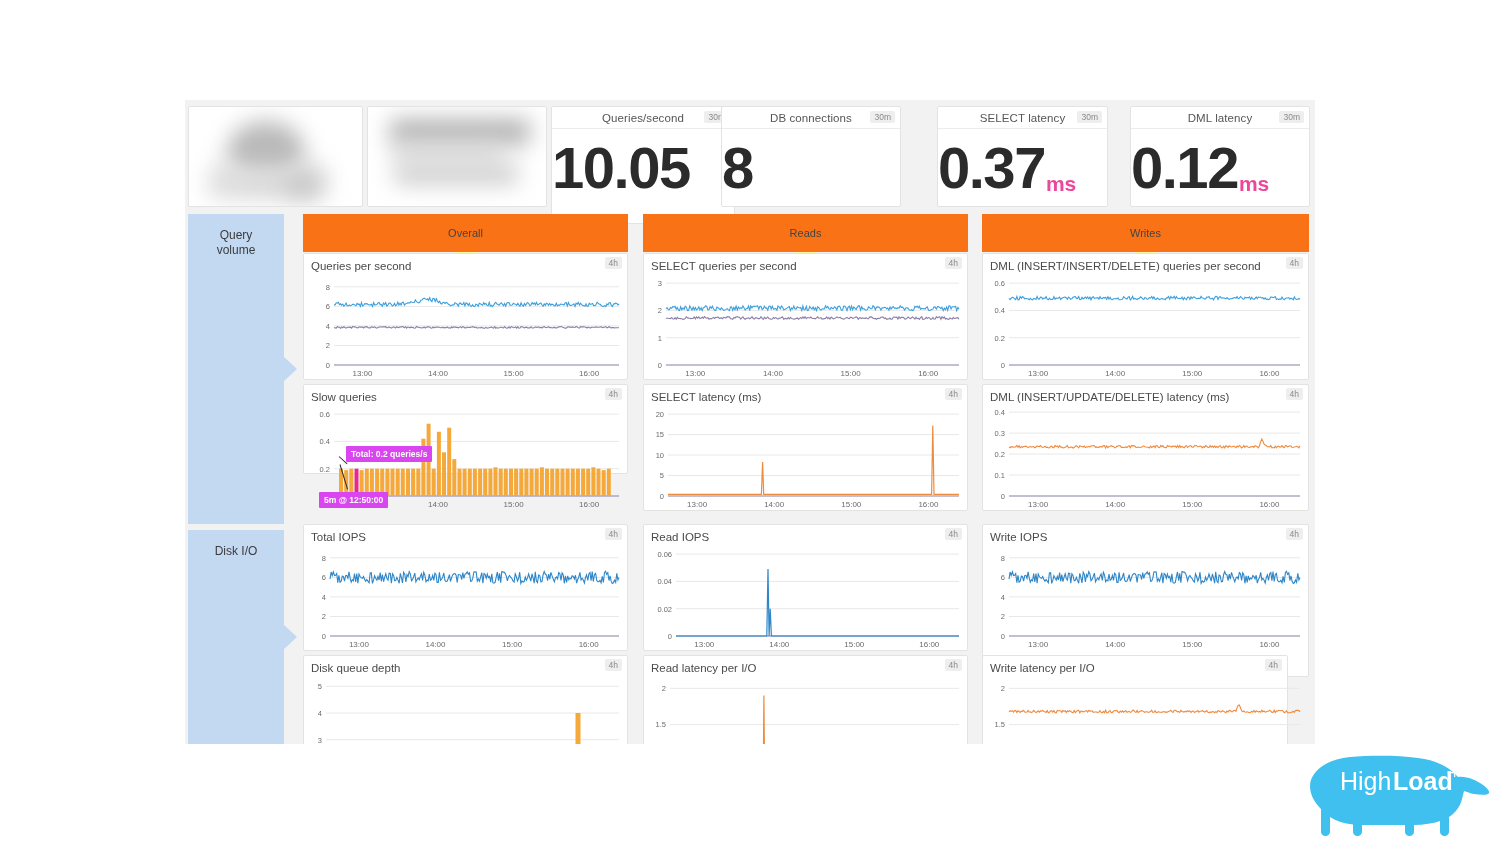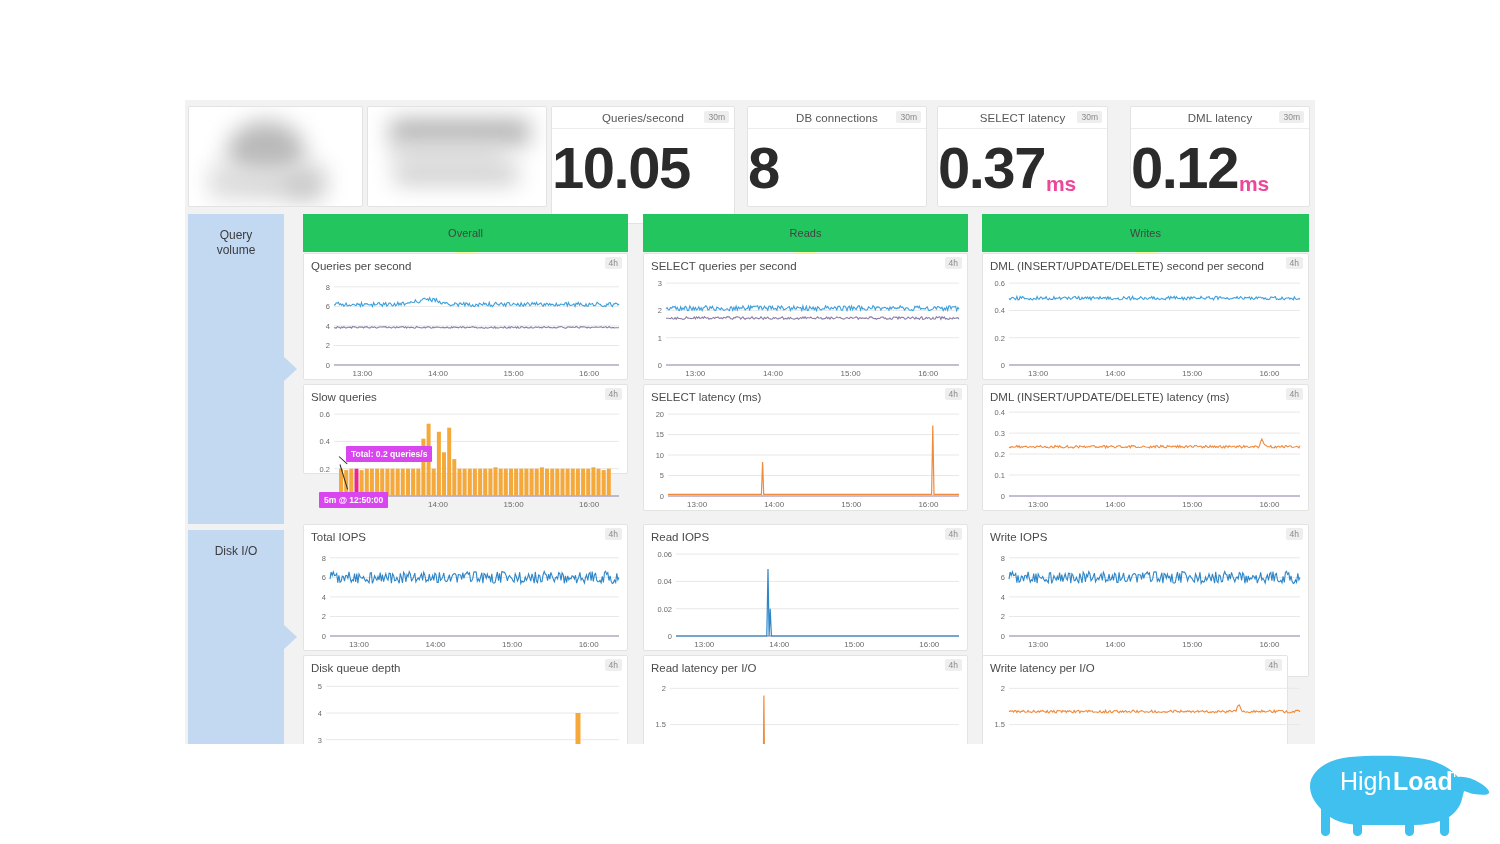--- a/index.html
+++ b/index.html
@@ -65,21 +65,21 @@
   .sectlabel .arrow {
     position: absolute; right: -13px; top: 50%; margin-top: -13px;
     width: 0; height: 0;
     border-top: 13px solid transparent;
     border-bottom: 13px solid transparent;
     border-left: 14px solid #c3d9f2;
   }
 
   
   .colhead {
-    position: absolute; height: 38px; background: #22c55e;
+    position: absolute; height: 38px; background: #f97316;
     display: flex; align-items: center; justify-content: center;
   }
   .colhead .txt { font-size: 11px; color: #444; }
   .colhead .tip {
     position: absolute; bottom: -11px; left: 50%; margin-left: -11px;
     width: 0; height: 0;
     border-left: 11px solid transparent;
     border-right: 11px solid transparent;
     border-top: 11px solid #fbf8a3;
   }
@@ -131,21 +131,21 @@
         </div>
         <div class="panel" style="left: 366px; top: 2px; width: 184px; height: 118px;">
           <div class="stat-head">
             <span class="stat-title">Queries/second</span>
             <span class="range-badge">30m</span>
           </div>
           <div class="stat-body">
             <span class="stat-value">10.05</span>
           </div>
         </div>
-        <div class="panel" style="left: 562px; top: 2px; width: 180px; height: 101px;">
+        <div class="panel" style="left: 536px; top: 2px; width: 180px; height: 101px;">
           <div class="stat-head">
             <span class="stat-title">DB connections</span>
             <span class="range-badge">30m</span>
           </div>
           <div class="stat-body">
             <span class="stat-value">8</span>
           </div>
         </div>
         <div class="panel" style="left: 752px; top: 2px; width: 171px; height: 101px;">
           <div class="stat-head">
@@ -234,21 +234,21 @@
               <text class="xlab" x="51.3" y="103" text-anchor="middle">13:00</text>
               <text class="xlab" x="128.9" y="103" text-anchor="middle">14:00</text>
               <text class="xlab" x="206.6" y="103" text-anchor="middle">15:00</text>
               <text class="xlab" x="284.2" y="103" text-anchor="middle">16:00</text>
               <path d="M22.0 35.6L23.1 34.6L24.3 36.8L25.4 36.8L26.5 34.6L27.7 35.3L28.8 33.4L29.9 34.1L31.1 33.4L32.2 36.2L33.3 34.4L34.4 37.0L35.6 37.5L36.7 33.8L37.8 36.8L39.0 34.9L40.1 36.3L41.2 33.2L42.4 34.3L43.5 37.5L44.6 37.3L45.8 33.0L46.9 35.1L48.0 37.2L49.2 34.2L50.3 36.8L51.4 34.5L52.5 36.9L53.7 35.8L54.8 33.8L55.9 37.0L57.1 34.8L58.2 37.5L59.3 34.9L60.5 34.3L61.6 32.8L62.7 33.3L63.9 36.8L65.0 36.7L66.1 33.6L67.3 35.3L68.4 33.2L69.5 35.8L70.6 37.2L71.8 37.4L72.9 34.1L74.0 34.8L75.2 35.7L76.3 36.6L77.4 34.9L78.6 36.2L79.7 37.3L80.8 37.1L82.0 36.4L83.1 35.7L84.2 36.7L85.4 37.6L86.5 34.0L87.6 33.8L88.7 37.4L89.9 34.4L91.0 36.7L92.1 33.1L93.3 37.0L94.4 33.9L95.5 35.7L96.7 34.6L97.8 35.4L98.9 32.9L100.1 35.0L101.2 37.0L102.3 35.7L103.5 35.3L104.6 32.9L105.7 37.5L106.8 32.9L108.0 34.9L109.1 33.3L110.2 33.4L111.4 33.2L112.5 33.2L113.6 32.8L114.8 36.1L115.9 33.2L117.0 33.2L118.2 36.5L119.3 35.6L120.4 33.1L121.6 35.1L122.7 34.9L123.8 37.2L124.9 33.2L126.1 33.1L127.2 35.9L128.3 33.2L129.5 36.2L130.6 35.9L131.7 35.4L132.9 37.2L134.0 33.0L135.1 33.8L136.3 35.7L137.4 33.0L138.5 34.1L139.7 36.8L140.8 36.6L141.9 35.8L143.0 35.1L144.2 34.1L145.3 33.6L146.4 37.5L147.6 35.0L148.7 36.1L149.8 33.1L151.0 35.9L152.1 36.1L153.2 33.7L154.4 34.5L155.5 35.0L156.6 34.5L157.8 37.5L158.9 33.0L160.0 36.8L161.1 36.8L162.3 33.3L163.4 37.5L164.5 37.1L165.7 33.4L166.8 35.0L167.9 36.1L169.1 34.0L170.2 36.8L171.3 34.7L172.5 37.5L173.6 33.7L174.7 34.6L175.9 36.2L177.0 37.3L178.1 36.0L179.2 35.8L180.4 35.9L181.5 32.8L182.6 34.8L183.8 33.5L184.9 35.7L186.0 36.4L187.2 34.3L188.3 35.4L189.4 35.7L190.6 33.8L191.7 34.7L192.8 36.8L194.0 33.5L195.1 33.2L196.2 34.0L197.3 37.3L198.5 37.3L199.6 33.3L200.7 33.1L201.9 34.5L203.0 37.6L204.1 34.0L205.3 33.1L206.4 36.7L207.5 33.1L208.7 36.7L209.8 34.0L210.9 35.2L212.1 36.6L213.2 34.4L214.3 32.9L215.4 32.9L216.6 37.1L217.7 33.7L218.8 36.1L220.0 35.6L221.1 36.8L222.2 37.2L223.4 36.7L224.5 33.8L225.6 34.7L226.8 35.8L227.9 35.8L229.0 32.8L230.2 33.9L231.3 36.8L232.4 34.2L233.5 33.9L234.7 34.1L235.8 34.8L236.9 37.0L238.1 34.9L239.2 35.0L240.3 34.3L241.5 34.5L242.6 35.8L243.7 35.1L244.9 37.2L246.0 34.1L247.1 35.9L248.3 34.3L249.4 33.7L250.5 35.4L251.6 34.9L252.8 35.7L253.9 34.6L255.0 35.2L256.2 32.8L257.3 34.5L258.4 33.9L259.6 35.4L260.7 37.2L261.8 34.9L263.0 34.8L264.1 35.1L265.2 37.1L266.4 37.2L267.5 36.7L268.6 37.5L269.7 36.9L270.9 33.3L272.0 34.3L273.1 33.2L274.3 34.8L275.4 33.2L276.5 36.1L277.7 35.4L278.8 35.7L279.9 35.5L281.1 36.0L282.2 34.7L283.3 33.9L284.5 37.3L285.6 37.4L286.7 36.9L287.8 36.4L289.0 35.9L290.1 33.9L291.2 34.1L292.4 36.1L293.5 33.6L294.6 33.7L295.8 34.5L296.9 35.4L298.0 34.2L299.2 37.6L300.3 35.1L301.4 36.9L302.6 34.1L303.7 37.3L304.8 33.0L305.9 32.8L307.1 35.9L308.2 33.8L309.3 33.7L310.5 33.9L311.6 33.3L312.7 37.6L313.9 34.4L315.0 36.1" fill="none" stroke="#3ca0dd" stroke-width="1.1"></path>
               <path d="M22.0 45.2L23.1 45.2L24.3 45.3L25.4 45.5L26.5 45.6L27.7 44.6L28.8 45.8L29.9 46.1L31.1 44.7L32.2 46.2L33.3 44.4L34.4 45.4L35.6 45.5L36.7 45.6L37.8 45.7L39.0 46.4L40.1 46.3L41.2 45.4L42.4 43.9L43.5 45.0L44.6 45.1L45.8 45.3L46.9 45.6L48.0 45.5L49.2 45.4L50.3 44.0L51.4 45.8L52.5 43.9L53.7 45.1L54.8 43.9L55.9 45.4L57.1 45.3L58.2 44.0L59.3 45.4L60.5 43.7L61.6 44.8L62.7 45.2L63.9 44.6L65.0 46.3L66.1 45.4L67.3 45.9L68.4 45.1L69.5 44.4L70.6 45.4L71.8 44.3L72.9 44.5L74.0 44.0L75.2 45.3L76.3 45.1L77.4 44.9L78.6 45.7L79.7 44.4L80.8 44.5L82.0 45.0L83.1 43.7L84.2 43.9L85.4 43.9L86.5 45.7L87.6 45.7L88.7 46.2L89.9 44.4L91.0 45.0L92.1 43.9L93.3 43.8L94.4 44.1L95.5 44.2L96.7 46.0L97.8 44.8L98.9 43.8L100.1 45.5L101.2 46.3L102.3 45.4L103.5 45.3L104.6 44.8L105.7 45.7L106.8 45.0L108.0 43.7L109.1 45.3L110.2 46.1L111.4 44.8L112.5 44.9L113.6 45.2L114.8 45.8L115.9 45.3L117.0 43.7L118.2 45.3L119.3 46.4L120.4 44.3L121.6 45.5L122.7 45.0L123.8 44.0L124.9 45.6L126.1 45.9L127.2 46.3L128.3 46.1L129.5 44.6L130.6 45.4L131.7 44.6L132.9 45.5L134.0 46.1L135.1 45.1L136.3 45.2L137.4 44.5L138.5 43.8L139.7 46.3L140.8 45.6L141.9 45.4L143.0 46.1L144.2 44.6L145.3 45.8L146.4 44.3L147.6 45.6L148.7 45.8L149.8 46.2L151.0 45.9L152.1 45.6L153.2 44.7L154.4 46.2L155.5 45.5L156.6 44.6L157.8 45.4L158.9 44.0L160.0 45.4L161.1 43.7L162.3 45.7L163.4 44.5L164.5 44.7L165.7 45.0L166.8 44.0L167.9 45.2L169.1 45.5L170.2 45.4L171.3 45.9L172.5 44.8L173.6 43.8L174.7 45.2L175.9 45.0L177.0 44.7L178.1 46.2L179.2 45.9L180.4 45.6L181.5 45.4L182.6 43.9L183.8 45.6L184.9 44.4L186.0 46.2L187.2 44.1L188.3 45.0L189.4 45.9L190.6 45.5L191.7 44.9L192.8 43.9L194.0 44.7L195.1 44.6L196.2 44.3L197.3 45.4L198.5 45.7L199.6 46.1L200.7 45.8L201.9 44.9L203.0 44.3L204.1 45.3L205.3 45.7L206.4 44.3L207.5 44.4L208.7 45.4L209.8 45.0L210.9 44.5L212.1 43.9L213.2 44.5L214.3 46.3L215.4 44.9L216.6 44.9L217.7 45.5L218.8 44.8L220.0 45.4L221.1 45.4L222.2 44.7L223.4 45.8L224.5 45.7L225.6 44.1L226.8 43.9L227.9 44.1L229.0 45.2L230.2 45.6L231.3 45.4L232.4 46.3L233.5 45.5L234.7 45.2L235.8 45.5L236.9 44.2L238.1 44.1L239.2 44.0L240.3 45.6L241.5 44.9L242.6 46.4L243.7 45.9L244.9 46.0L246.0 45.0L247.1 46.4L248.3 46.0L249.4 44.0L250.5 44.0L251.6 44.4L252.8 44.1L253.9 46.1L255.0 43.9L256.2 45.5L257.3 44.4L258.4 44.4L259.6 44.5L260.7 45.9L261.8 46.2L263.0 45.1L264.1 44.1L265.2 45.0L266.4 45.6L267.5 44.8L268.6 43.9L269.7 44.9L270.9 46.2L272.0 44.3L273.1 45.6L274.3 45.3L275.4 46.3L276.5 44.6L277.7 43.7L278.8 46.3L279.9 46.2L281.1 45.7L282.2 44.4L283.3 45.5L284.5 44.5L285.6 44.9L286.7 46.3L287.8 46.1L289.0 44.5L290.1 46.2L291.2 46.1L292.4 43.7L293.5 44.8L294.6 44.1L295.8 43.8L296.9 46.3L298.0 43.8L299.2 45.2L300.3 43.9L301.4 46.1L302.6 45.5L303.7 46.2L304.8 46.4L305.9 45.0L307.1 45.6L308.2 46.0L309.3 44.6L310.5 45.5L311.6 45.2L312.7 44.9L313.9 44.7L315.0 46.3" fill="none" stroke="#8b7fa8" stroke-width="1.1"></path>
             </svg>
           </div>
         </div>
         <div class="gp" style="left: 797px; top: 153px; width: 327px; height: 127px;">
-          <div class="gp-head"><span class="gp-title">DML (INSERT/UPDATE/DELETE) second per second</span><span class="gp-badge">4h</span></div>
+          <div class="gp-head"><span class="gp-title">DML (INSERT/INSERT/DELETE) queries per second</span><span class="gp-badge">4h</span></div>
           <div class="gp-plot">
             <svg width="325" height="106">
               <line class="grid" x1="26" y1="64.7" x2="317" y2="64.7"></line>
               <line class="grid" x1="26" y1="37.4" x2="317" y2="37.4"></line>
               <line class="grid" x1="26" y1="10.1" x2="317" y2="10.1"></line>
               <text class="ylab" x="22" y="94.8" text-anchor="end">0</text>
               <text class="ylab" x="22" y="67.5" text-anchor="end">0.2</text>
               <text class="ylab" x="22" y="40.2" text-anchor="end">0.4</text>
               <text class="ylab" x="22" y="12.9" text-anchor="end">0.6</text>
               <line class="axis" x1="26" y1="92.0" x2="317" y2="92.0"></line>

